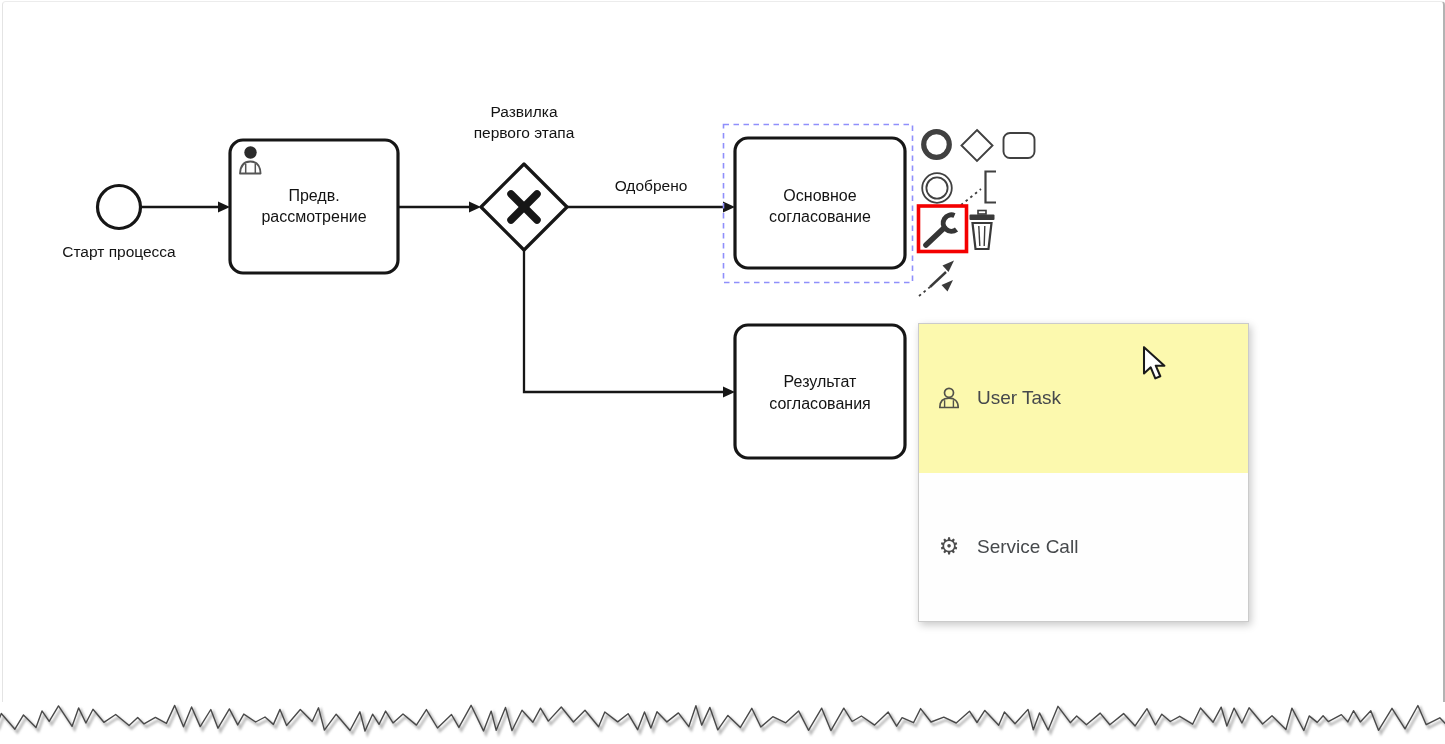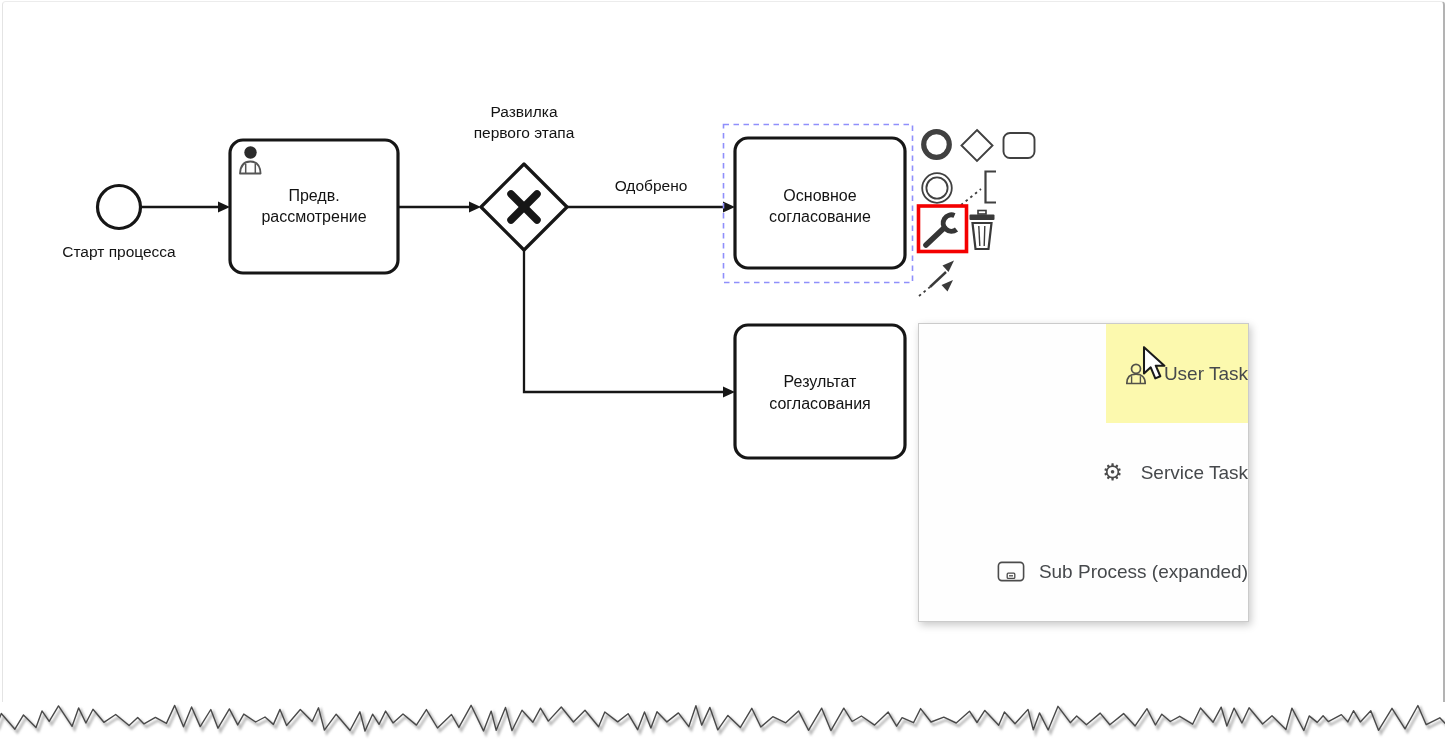--- a/index.html
+++ b/index.html
@@ -17,21 +17,21 @@
   .shape-stroke{stroke:#161616;fill:#ffffff;}
   .flow{stroke:#161616;stroke-width:2.3px;fill:none;}
   .flow-head{fill:#161616;stroke:none;}
   .lbl{font-family:"Liberation Sans",sans-serif;font-size:16px;fill:#131313;}
   .lbl-sm{font-family:"Liberation Sans",sans-serif;font-size:15.5px;fill:#131313;}
   .pad-icon{stroke:#404040;fill:none;}
   .popup-menu{
     position:absolute;left:918px;top:323px;width:331px;height:299px;
     background:#fefefe;border:1px solid #cbcbcb;box-sizing:border-box;
     box-shadow:2px 3px 8px rgba(0,0,0,.22);
-    display:flex;flex-direction:column;z-index:2;align-items:flex-end;
+    display:flex;flex-direction:column;z-index:2;
   }
   .popup-entry{
     flex:1;display:flex;align-items:center;gap:13px;padding-left:15px;
     font-size:19px;color:#46494c;white-space:nowrap;
   }
   .popup-entry.highlighted{background:#fcf9ae;}
   .entry-icon{width:30px;min-width:30px;display:flex;justify-content:center;align-items:center;}
   .gear-glyph{font-family:"DejaVu Sans",sans-serif;font-size:23px;color:#4c4c4c;line-height:1;}
   #cursor{position:absolute;left:1141px;top:346px;z-index:3;pointer-events:none;}
 </style>
@@ -156,32 +156,22 @@
       </svg>
     </span>
     <span>User Task</span>
   </div>
 
 
   <div class="popup-entry">
     <span class="entry-icon">
       <span class="gear-glyph">⚙</span>
     </span>
-    <span>Service Task</span>
+    <span>Service Call</span>
   </div>
 
 
 
-  <div class="popup-entry">
-    <span class="entry-icon">
-      <svg width="28" height="21" viewBox="0 0 28 21">
-        <rect x="1.4" y="1.4" width="25.2" height="18.2" rx="3.5" fill="none" stroke="#4c4c4c" stroke-width="1.6"></rect>
-        <rect x="10.2" y="12.2" width="7.6" height="5.2" rx="1" fill="none" stroke="#4c4c4c" stroke-width="1.3"></rect>
-        <line x1="12" y1="14.8" x2="16" y2="14.8" stroke="#4c4c4c" stroke-width="1.3"></line>
-      </svg>
-    </span>
-    <span>Sub Process (expanded)</span>
-  </div>
 </div>
 
 <svg id="cursor" width="30" height="36" viewBox="0 0 24 30">
   <path d="M2,1 L2,23 L7.6,17.8 L11.4,27 L15.6,25.2 L11.8,16.4 L19,16.4 Z" fill="#ffffff" stroke="#1a1a1a" stroke-width="1.7" stroke-linejoin="round"></path>
 </svg>
 
 </body></html>

